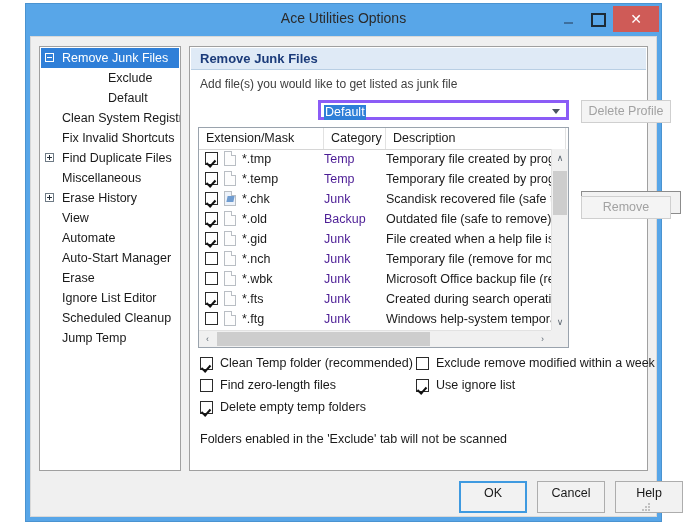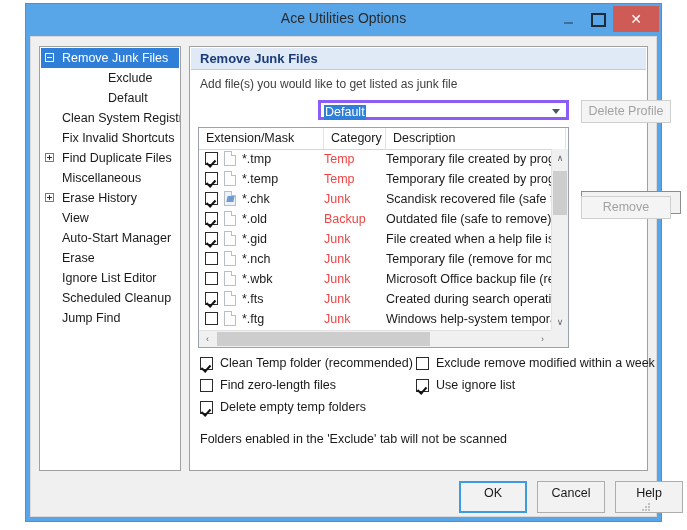--- a/index.html
+++ b/index.html
@@ -76,21 +76,21 @@
                 border-right:2px solid #111;border-bottom:2px solid #111;
                 transform:rotate(42deg);}
   .ficon{position:absolute;left:25px;top:2px;width:12px;height:15px;
          background:#fdfdfd;border:1px solid #b9bec4;box-sizing:border-box;}
   .ficon::after{content:"";position:absolute;right:-1px;top:-1px;width:4px;height:4px;
                 background:#ffffff;border-left:1px solid #b9bec4;border-bottom:1px solid #b9bec4;}
   .ficon.chk{background:#eef3fa;}
   .ficon.chk::before{content:"";position:absolute;left:2px;top:4px;width:7px;height:6px;
                      background:#6f9cd0;transform:skewX(-12deg);}
   .c-ext{position:absolute;left:43px;top:0;font-size:12.5px;color:#1a1a1a;line-height:20px;}
-  .c-cat{position:absolute;left:125px;top:0;font-size:12.5px;color:#ef4444;line-height:20px;}
+  .c-cat{position:absolute;left:125px;top:0;font-size:12.5px;color:#4c1d95;line-height:20px;}
   .c-desc{position:absolute;left:187px;top:0;font-size:12.5px;color:#1a1a1a;line-height:20px;}
 
   .vsb{position:absolute;right:0;top:21px;bottom:17px;width:17px;background:#f0f0f0;
        border-left:1px solid #e2e2e2;box-sizing:border-box;}
   .vsb-btn{position:absolute;left:0;right:0;height:17px;display:flex;align-items:center;
            justify-content:center;color:#5a6570;font-size:9px;}
   .vsb-btn.up{top:0;} .vsb-btn.dn{bottom:0;}
   .vsb-thumb{position:absolute;left:1px;right:1px;top:22px;height:44px;background:#cdcdcd;}
   .hsb{position:absolute;left:0;right:0;bottom:0;height:17px;background:#f0f0f0;
        border-top:1px solid #e2e2e2;box-sizing:border-box;}
@@ -150,25 +150,26 @@
     <div class="tree" id="tree">
         <div class="tree-item sel"><span class="tw"></span><span>Remove Junk Files</span></div>
         <div class="tree-item indent"><span>Exclude</span></div>
         <div class="tree-item indent"><span>Default</span></div>
         <div class="tree-item"><span>Clean System Registry</span></div>
         <div class="tree-item"><span>Fix Invalid Shortcuts</span></div>
         <div class="tree-item"><span class="tw plus"></span><span>Find Duplicate Files</span></div>
         <div class="tree-item"><span>Miscellaneous</span></div>
         <div class="tree-item"><span class="tw plus"></span><span>Erase History</span></div>
         <div class="tree-item"><span>View</span></div>
+        <div class="tree-item"><span>Automate</span></div>
         <div class="tree-item"><span>Auto-Start Manager</span></div>
         <div class="tree-item"><span>Erase</span></div>
         <div class="tree-item"><span>Ignore List Editor</span></div>
         <div class="tree-item"><span>Scheduled Cleanup</span></div>
-        <div class="tree-item"><span>Jump Find</span></div>
+        <div class="tree-item"><span>Jump Temp</span></div>
       </div>
 
     <div class="panel">
       <div class="panel-head">Remove Junk Files</div>
       <div class="panel-sub">Add file(s) you would like to get listed as junk file</div>
 
       <div class="lbl-profile">Select Profile</div>
       <div class="combo">
         <span class="combo-val">Default</span>
         <span class="combo-arrow"></span>

